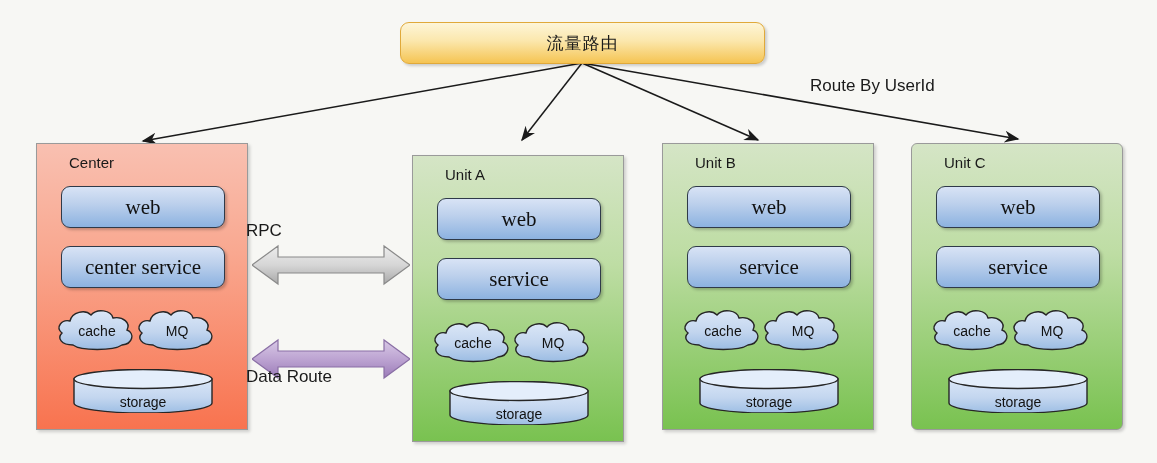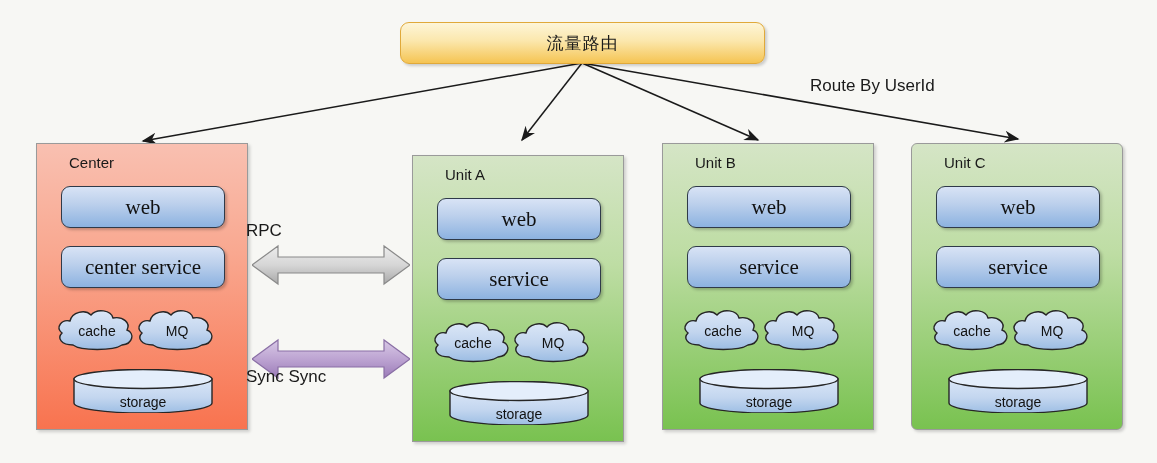--- a/index.html
+++ b/index.html
@@ -265,21 +265,21 @@
       <defs>
         <linearGradient id="purg" x1="0" y1="0" x2="0" y2="1">
           <stop offset="0%" stop-color="#d8c9e6"></stop>
             <stop offset="50%" stop-color="#bda4d2"></stop>
           <stop offset="100%" stop-color="#9b7bb8"></stop>
         </linearGradient>
       </defs>
       <path d="M0,22 L26,3 L26,14 L132,14 L132,3 L158,22 L132,41 L132,30 L26,30 L26,41 Z" fill="url(#purg)" stroke="#8a6fa5" stroke-width="1.2"></path>
     </svg>
   </div>
-  <div class="arrow-caption sync-cap">Sync Sync</div>
+  <div class="arrow-caption sync-cap">Data Route</div>
 
   <div class="panel unit ua">
     <div class="panel-title">Unit A</div>
 
     <div class="comp-box web">
       <span class="comp-label">web</span>
     </div>
     <div class="comp-box svc">
       <span class="comp-label">service</span>
     </div>

